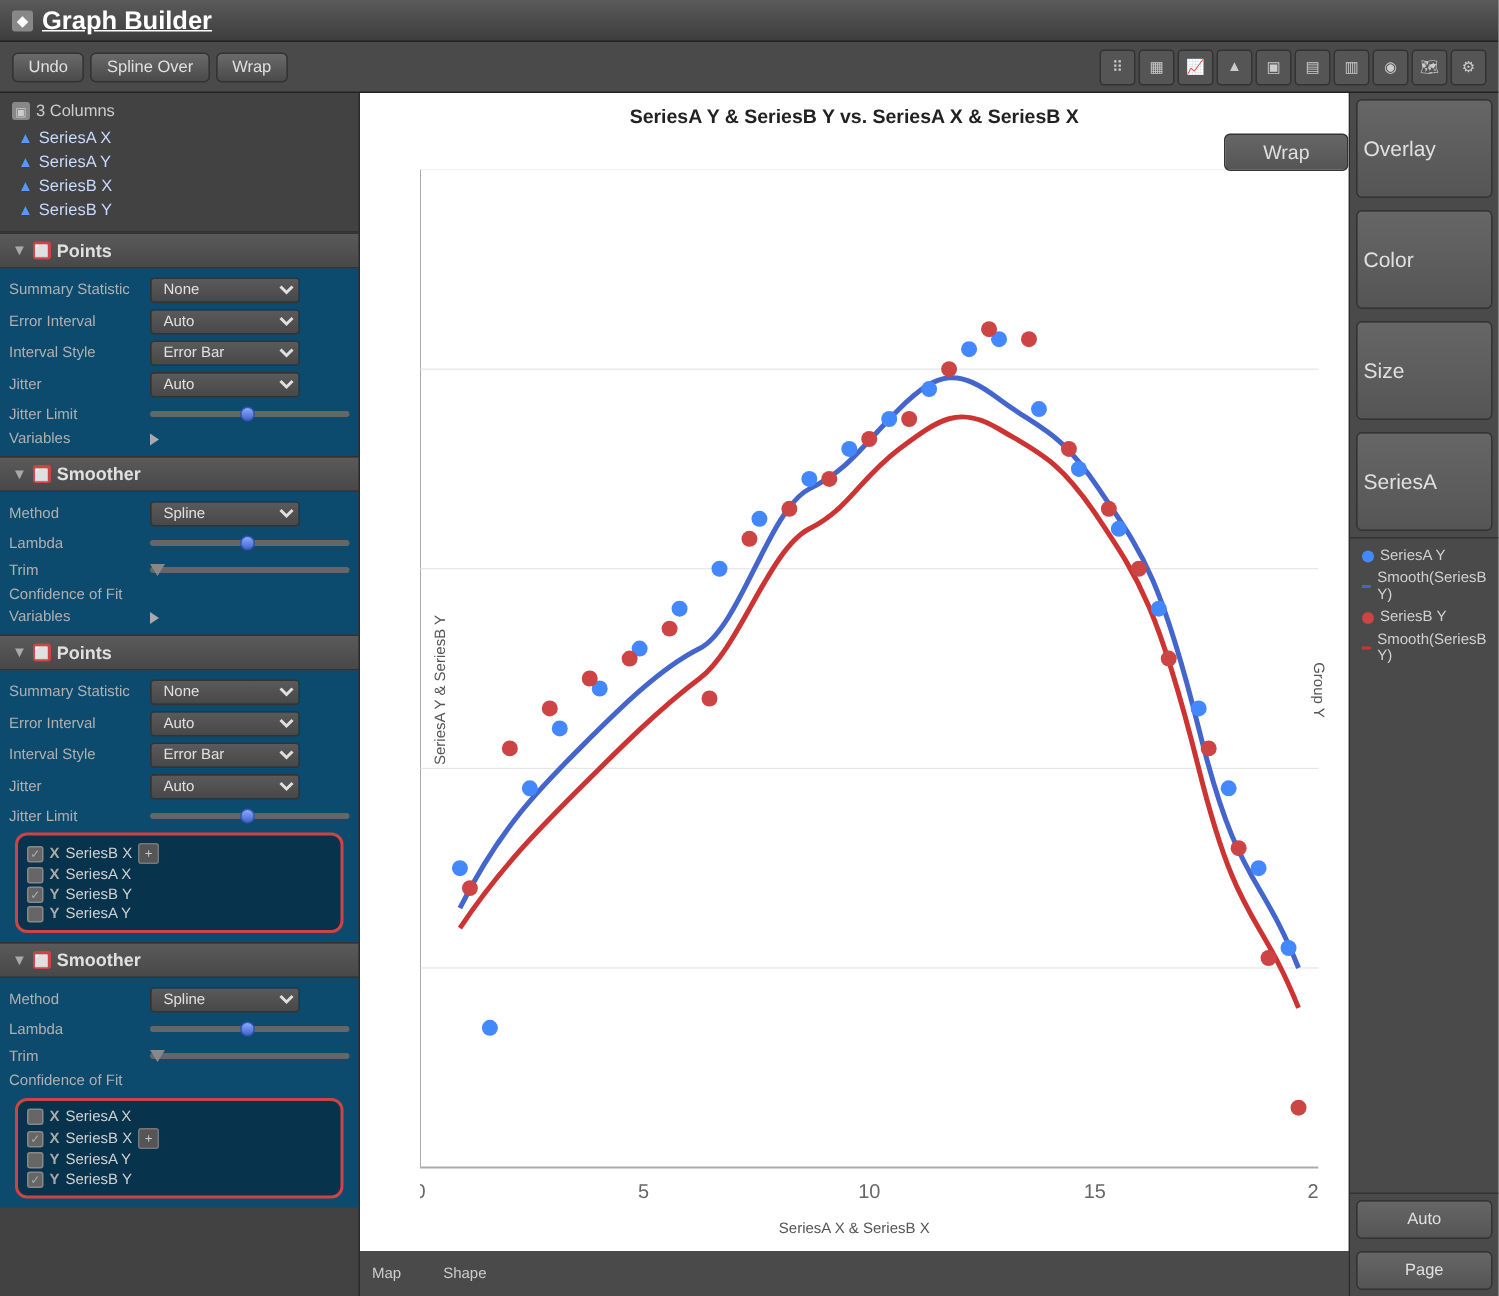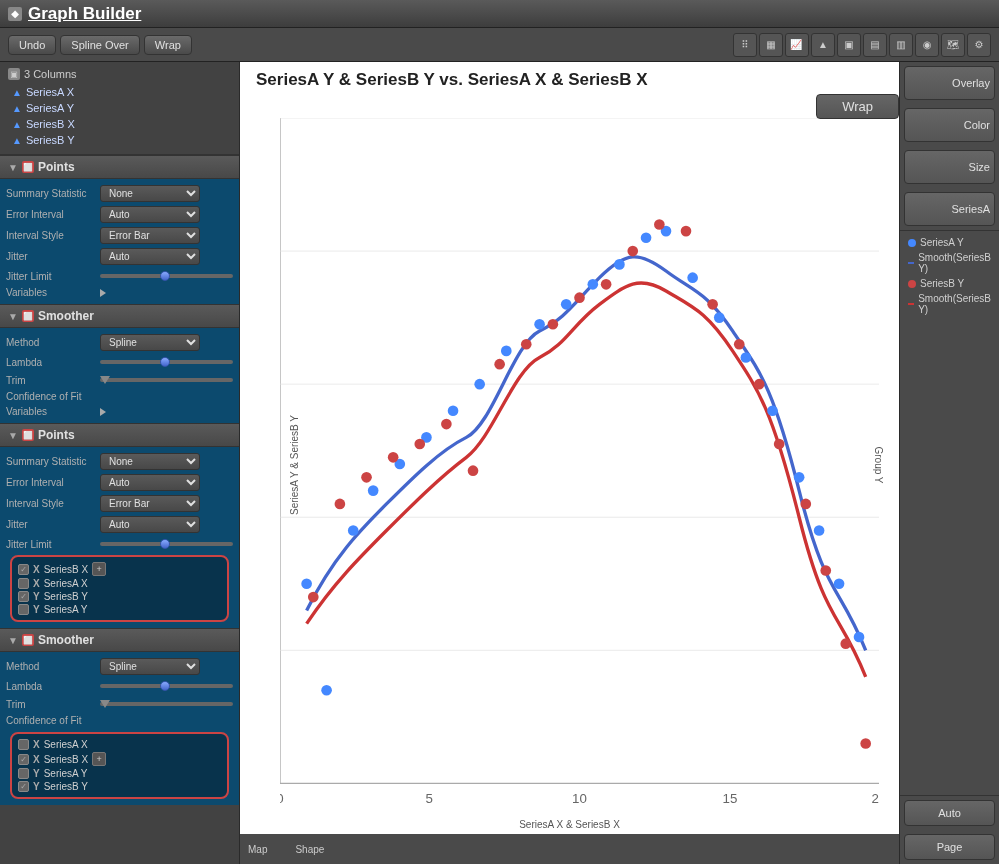--- a/index.html
+++ b/index.html
@@ -246,22 +246,22 @@
       flex-direction: column;
       background: #f0f0f0;
     }
     .chart-container {
       flex: 1;
       background: white;
       position: relative;
       overflow: hidden;
     }
     .chart-title {
-      text-align: left;
-      font-size: 17px;
+      text-align: center;
+      font-size: 13px;
       font-weight: 600;
       color: #222;
       padding: 8px 16px 4px;
       background: white;
     }
     .chart-inner {
       position: relative;
       width: 100%;
       height: calc(100% - 30px);
     }
@@ -284,23 +284,23 @@
     .right-top {
       display: flex;
       flex-direction: column;
       flex: 1;
     }
     .right-btn {
       background: linear-gradient(180deg, #666, #555);
       border: 1px solid #333;
       border-radius: 4px;
       margin: 4px;
-      padding: 10px 4px;
-      text-align: right;
-      font-size: 11px;
+      padding: 24px 4px;
+      text-align: left;
+      font-size: 14px;
       color: #e0e0e0;
       cursor: pointer;
     }
     .legend-section {
       padding: 4px 8px;
       border-top: 1px solid #333;
     }
     .legend-item {
       display: flex;
       align-items: center;

